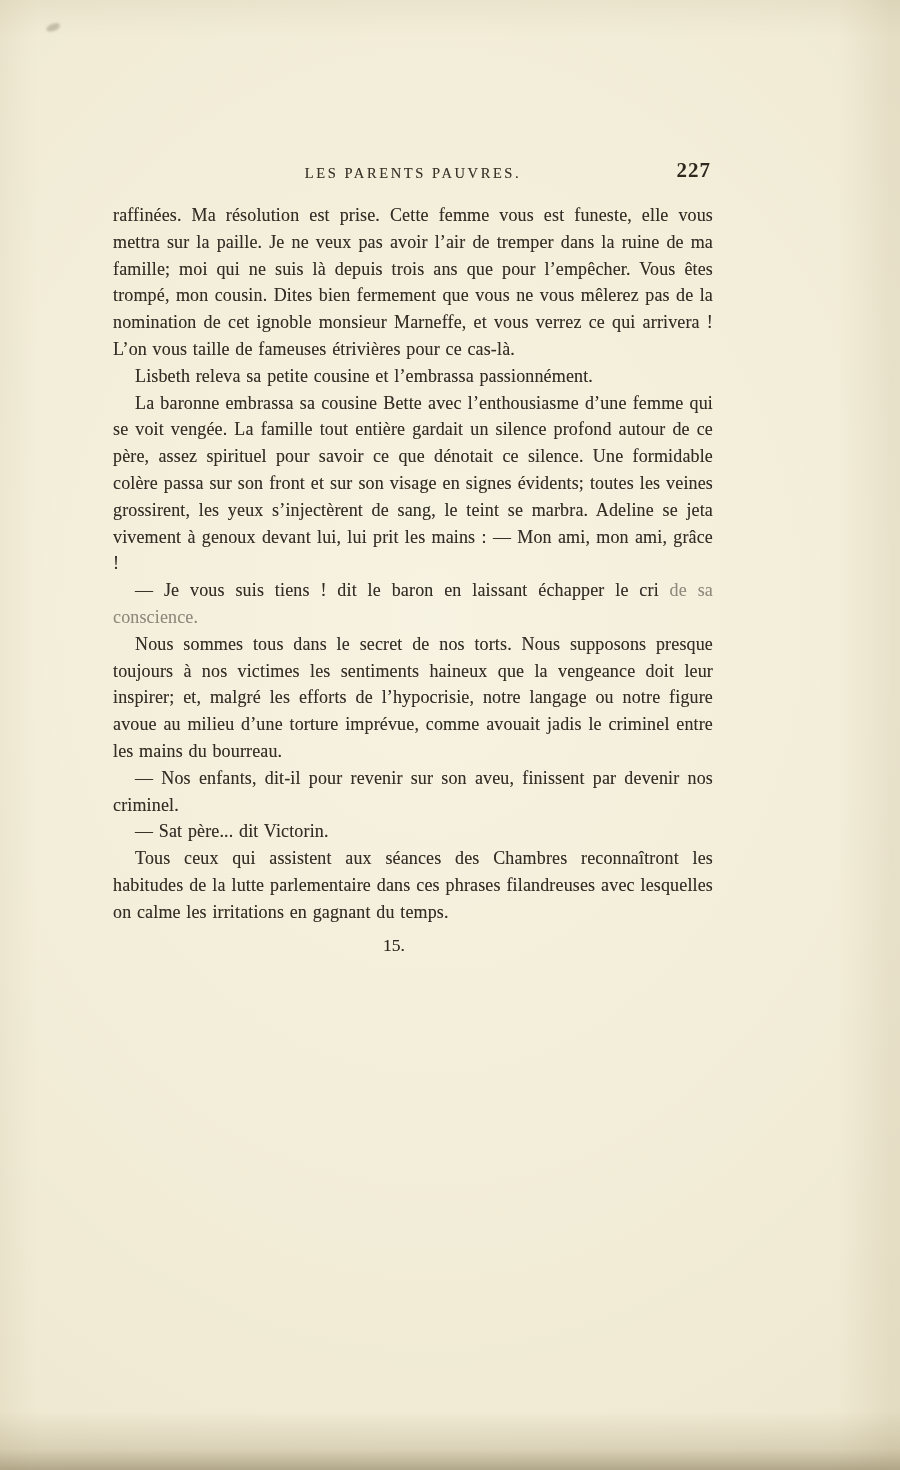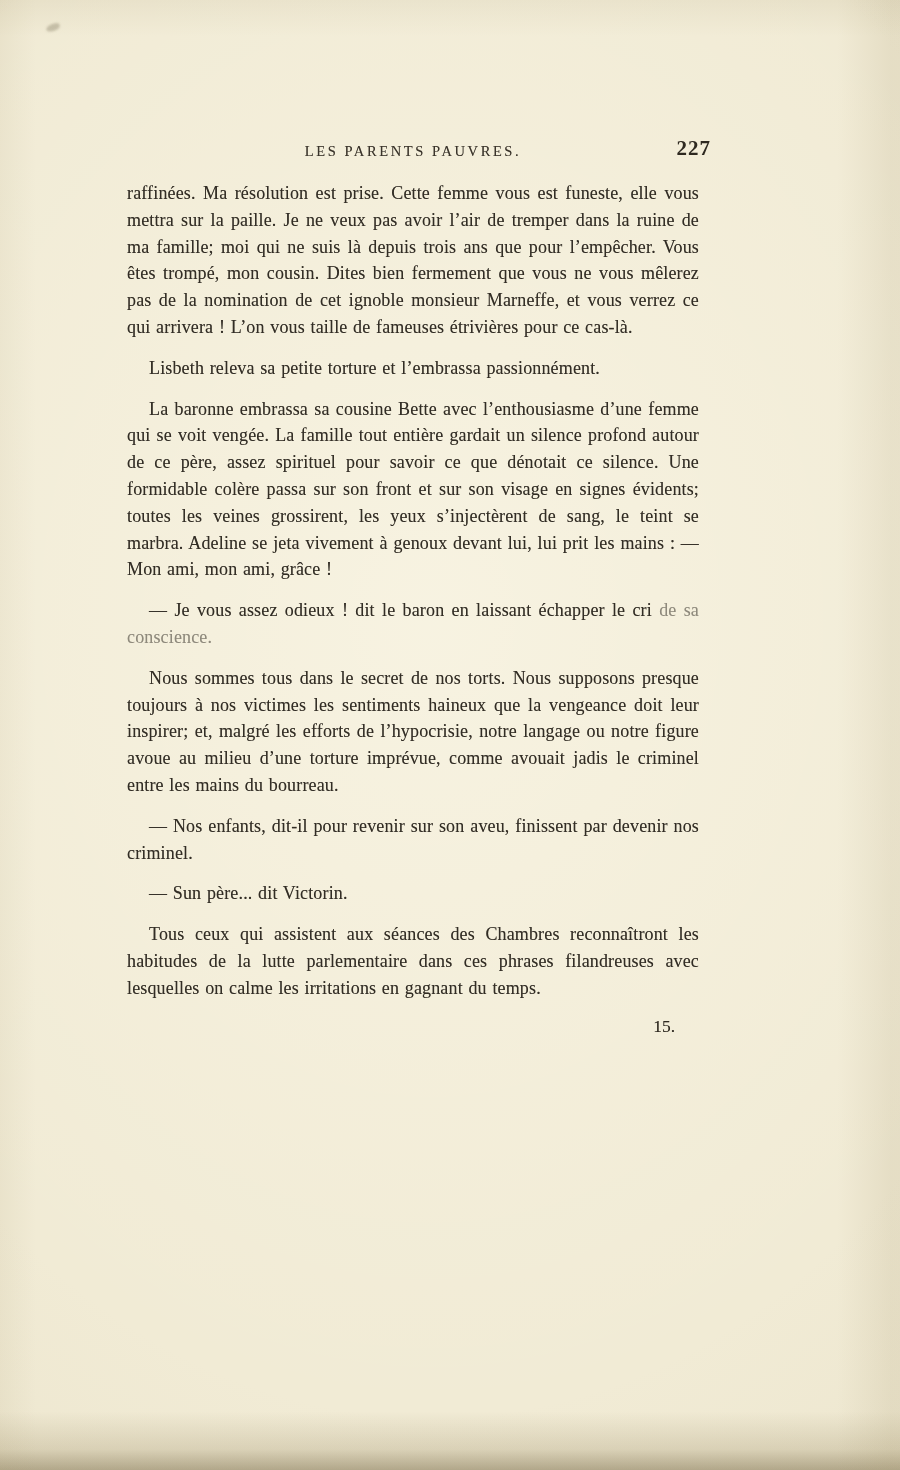--- a/index.html
+++ b/index.html
@@ -31,21 +31,21 @@
     width: 14px;
     height: 7px;
     border-radius: 60% 40% 50% 50%;
     background: rgba(90,78,55,0.28);
     transform: rotate(-18deg);
     filter: blur(1px);
   }
   .content {
     position: absolute;
     left: 113px;
-    top: 138px;
+    top: 160px;
     width: 600px;
   }
   .running-head {
     position: relative;
     height: 24px;
     margin-bottom: 18px;
   }
   .head-title {
     display: block;
     text-align: center;
@@ -59,40 +59,40 @@
     position: absolute;
     right: 2px;
     top: -2px;
     font-size: 21px;
     font-weight: bold;
     letter-spacing: 1px;
     color: #2e2920;
     text-align: center;
   }
   .text-block p {
-    margin: 14px;
+    margin: 0;
     text-indent: 22px;
     font-size: 18px;
     line-height: 26.8px;
     text-align: justify;
     word-spacing: 1px;
     letter-spacing: 0.15px;
     hyphens: auto;
     text-shadow: 0 0 0.5px rgba(50,45,37,0.4);
   }
   .text-block p.no-indent {
     text-indent: 0;
   }
   .smudged {
     opacity: 0.52;
     filter: blur(0.7px);
   }
   .signature {
     margin-top: 9px;
-    text-align: right;
+    text-align: center;
     padding-right: 38px;
     font-size: 17.5px;
     color: #2e2920;
     text-shadow: 0 0 0.5px rgba(50,45,37,0.4);
   }
 </style>
 </head>
 <body>
 
 <div class="page">
@@ -100,26 +100,26 @@
 
   <div class="content">
 
     <header class="running-head">
       <span class="head-title">LES PARENTS PAUVRES.</span>
       <span class="page-number">227</span>
     </header>
 
     <main class="text-block">
       <p class="no-indent">raffinées. Ma résolution est prise. Cette femme vous est funeste, elle vous mettra sur la paille. Je ne veux pas avoir l’air de tremper dans la ruine de ma famille; moi qui ne suis là depuis trois ans que pour l’empêcher. Vous êtes trompé, mon cousin. Dites bien fermement que vous ne vous mêlerez pas de la nomination de cet ignoble monsieur Marneffe, et vous verrez ce qui arrivera ! L’on vous taille de fameuses étrivières pour ce cas-là.</p>
-      <p>Lisbeth releva sa petite torture et l’embrassa passionnément.</p>
+      <p>Lisbeth releva sa petite cousine et l’embrassa passionnément.</p>
       <p>La baronne embrassa sa cousine Bette avec l’enthousiasme d’une femme qui se voit vengée. La famille tout entière gardait un silence profond autour de ce père, assez spirituel pour savoir ce que dénotait ce silence. Une formidable colère passa sur son front et sur son visage en signes évidents; toutes les veines grossirent, les yeux s’injectèrent de sang, le teint se marbra. Adeline se jeta vivement à genoux devant lui, lui prit les mains : — Mon ami, mon ami, grâce !</p>
-      <p><span>— Je vous assez odieux ! dit le baron en laissant échapper le cri</span>
+      <p><span>— Je vous suis tiens ! dit le baron en laissant échapper le cri</span>
         <span class="smudged">de sa conscience.</span></p>
       <p>Nous sommes tous dans le secret de nos torts. Nous supposons presque toujours à nos victimes les sentiments haineux que la vengeance doit leur inspirer; et, malgré les efforts de l’hypocrisie, notre langage ou notre figure avoue au milieu d’une torture imprévue, comme avouait jadis le criminel entre les mains du bourreau.</p>
       <p>— Nos enfants, dit-il pour revenir sur son aveu, finissent par devenir nos criminel.</p>
-      <p>— Sun père... dit Victorin.</p>
+      <p>— Sat père... dit Victorin.</p>
       <p>Tous ceux qui assistent aux séances des Chambres reconnaîtront les habitudes de la lutte parlementaire dans ces phrases filandreuses avec lesquelles on calme les irritations en gagnant du temps.</p>
     </main>
 
     <div class="signature">15.</div>
 
   </div>
 </div>
 
 </body></html>

